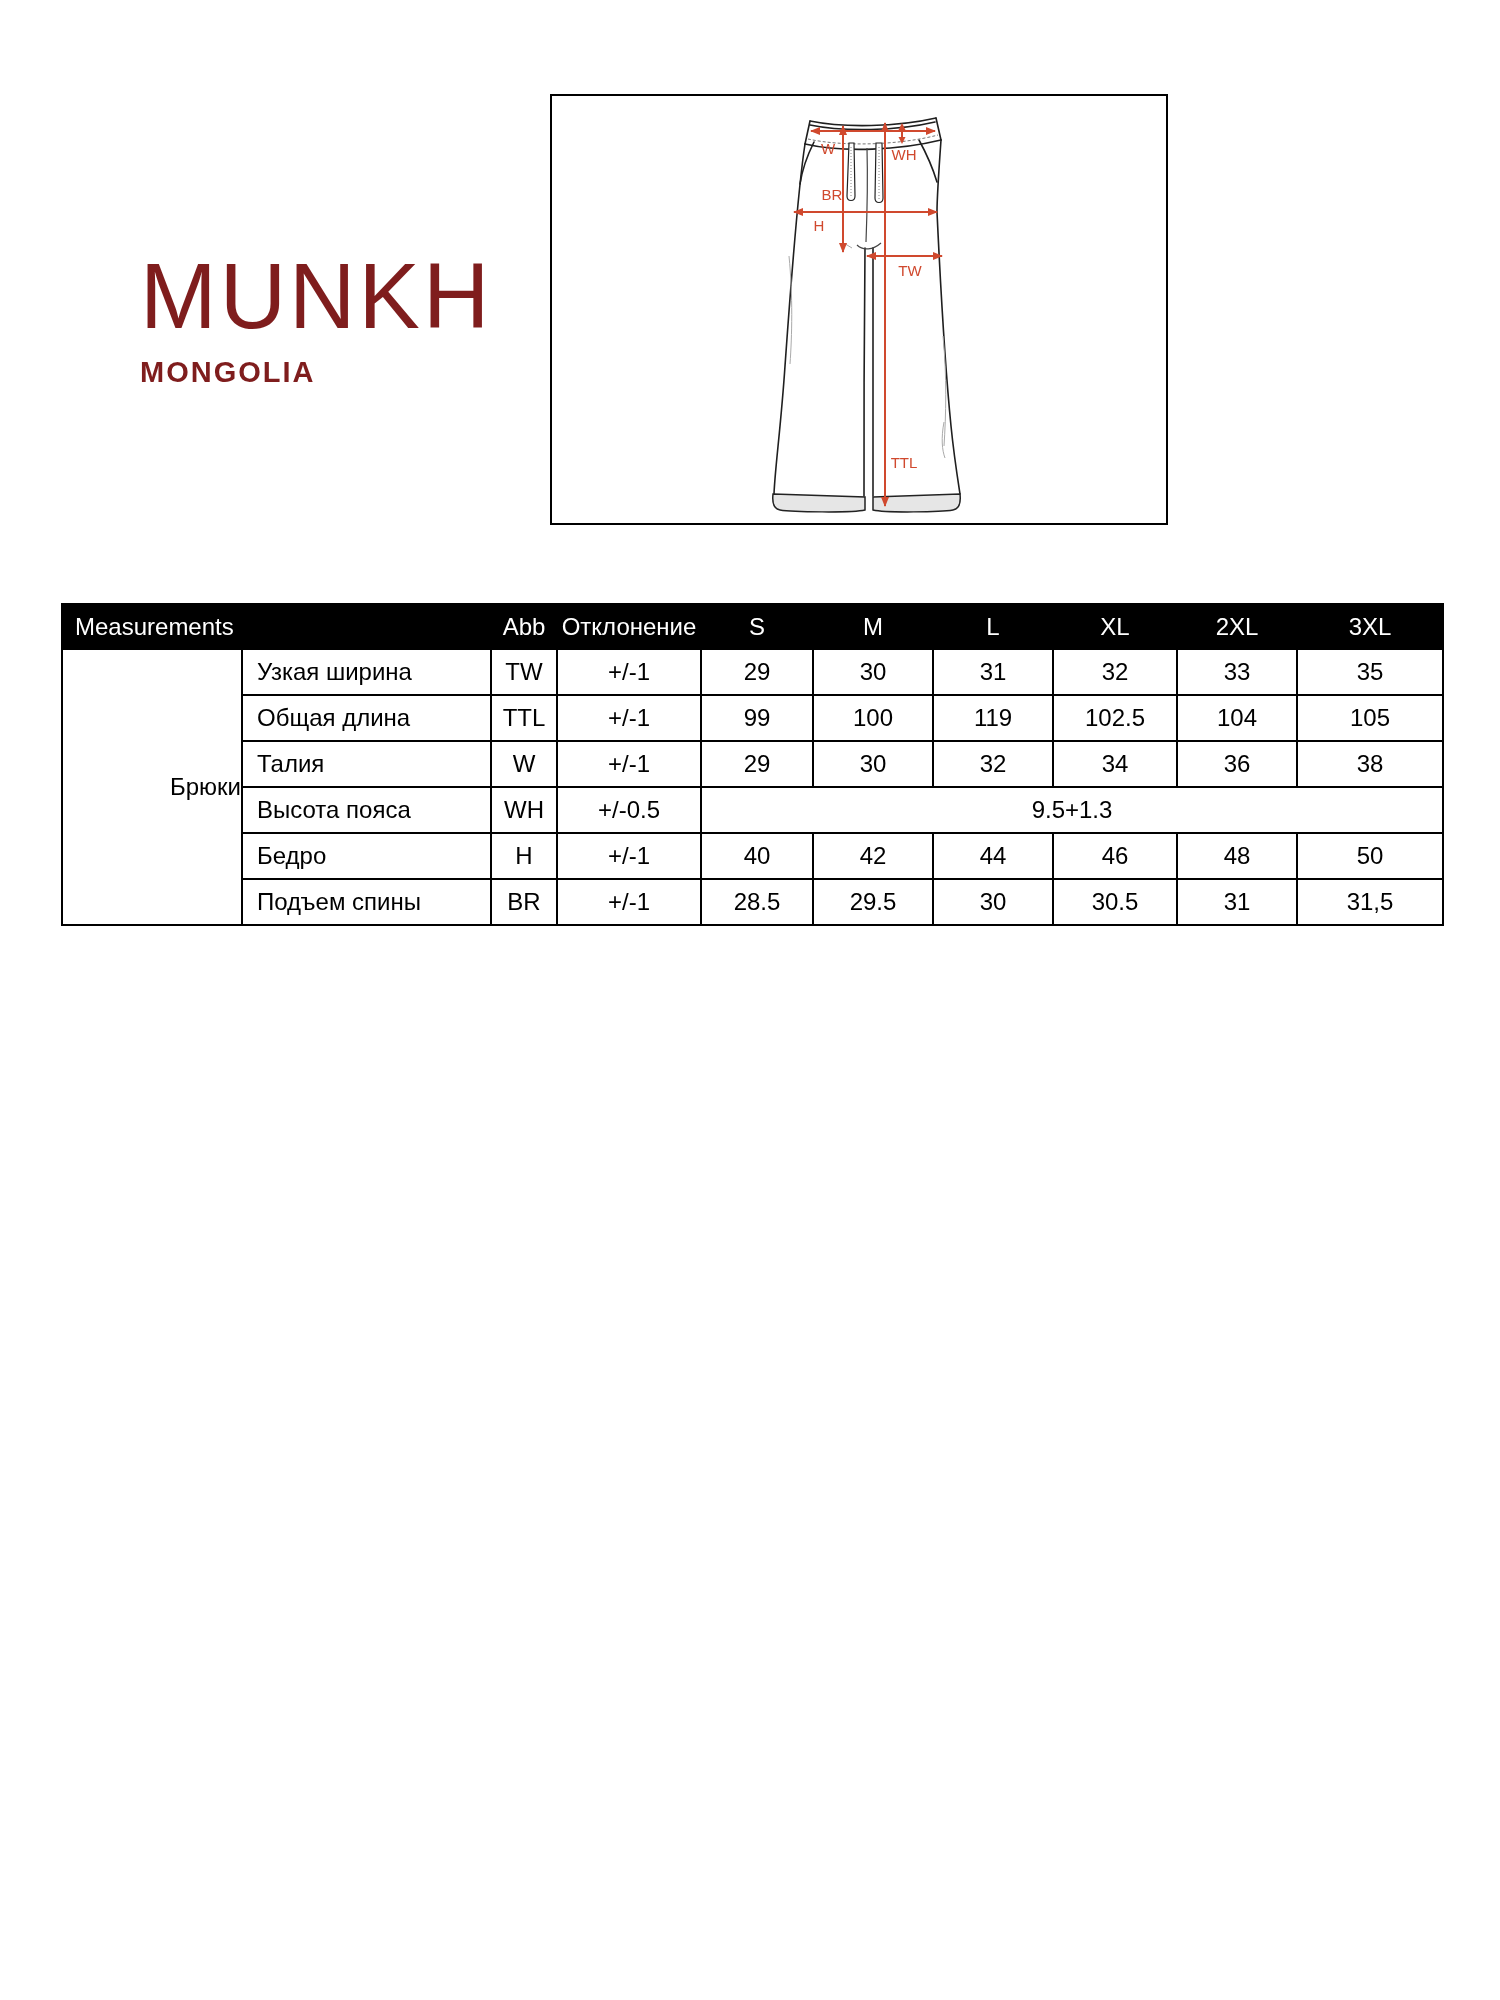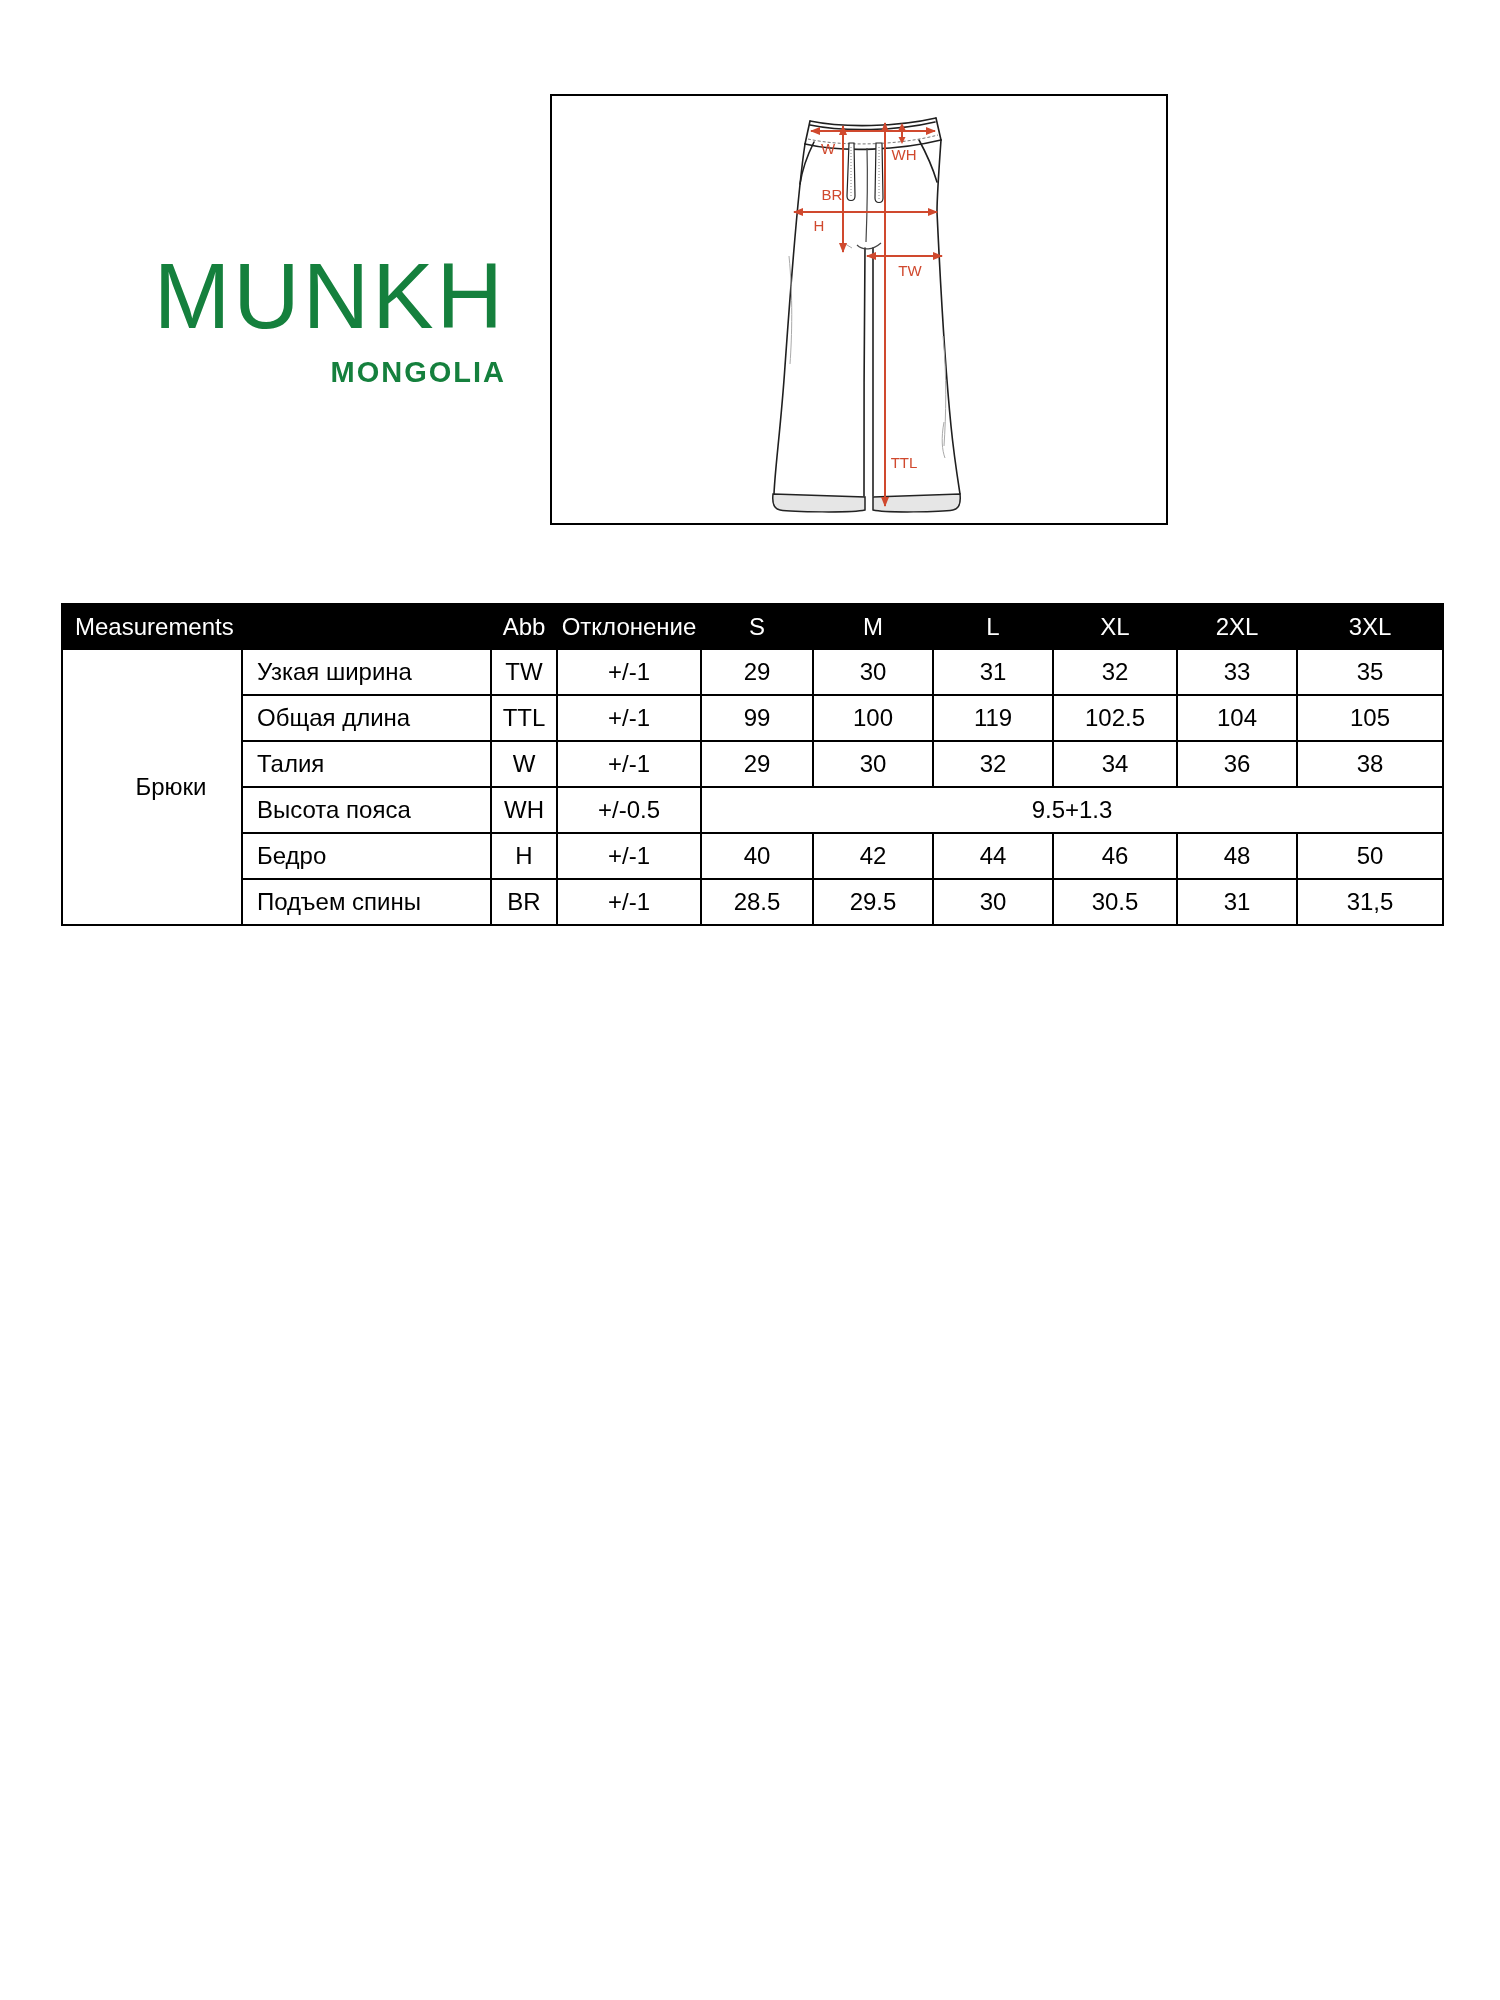--- a/index.html
+++ b/index.html
@@ -1,21 +1,21 @@
 <!DOCTYPE html>
 <html><head>
 <meta charset="utf-8">
 <style>
   html,body{margin:0;padding:0;}
   body{
     width:1500px;height:2000px;background:#ffffff;position:relative;
     font-family:"Liberation Sans", sans-serif;color:#000;
   }
   
-  .logo{position:absolute;left:106px;top:250px;width:400px;text-align:right;color:#15803d;}
+  .logo{position:absolute;left:140px;top:250px;width:400px;text-align:left;color:#7f1d1d;}
   .logo-name{font-size:92px;line-height:1;letter-spacing:3px;font-weight:400;}
   .logo-sub{font-size:29px;letter-spacing:2px;margin-top:14px;font-weight:700;}
 
   
   .diagram{
     position:absolute;left:550px;top:94px;width:618px;height:431px;
     border:2px solid #000;box-sizing:border-box;background:#fff;
   }
   .diagram svg{display:block;width:614px;height:427px;}
   .m-label{font-family:"Liberation Sans", sans-serif;font-size:15px;}
@@ -27,21 +27,21 @@
   }
   .size-table th,.size-table td{border:2px solid #000;padding:0;overflow:hidden;}
   .size-table thead th{
     background:#000;color:#fff;font-weight:400;height:43px;
     text-align:center;border-color:#000;
   }
   .size-table thead th.th-left{text-align:left;padding-left:12px;}
   .size-table td{height:44px;background:#fff;}
   .size-table td.lbl{text-align:left;padding-left:14px;}
   .size-table td.ctr{text-align:center;}
-  .size-table td.cat{text-align:center;padding-left:38px;}
+  .size-table td.cat{text-align:right;padding-left:38px;}
 </style>
 </head>
 <body>
 
 <div class="logo">
   <div class="logo-name">MUNKH</div>
   <div class="logo-sub">MONGOLIA</div>
 </div>
 
 <div class="diagram">

